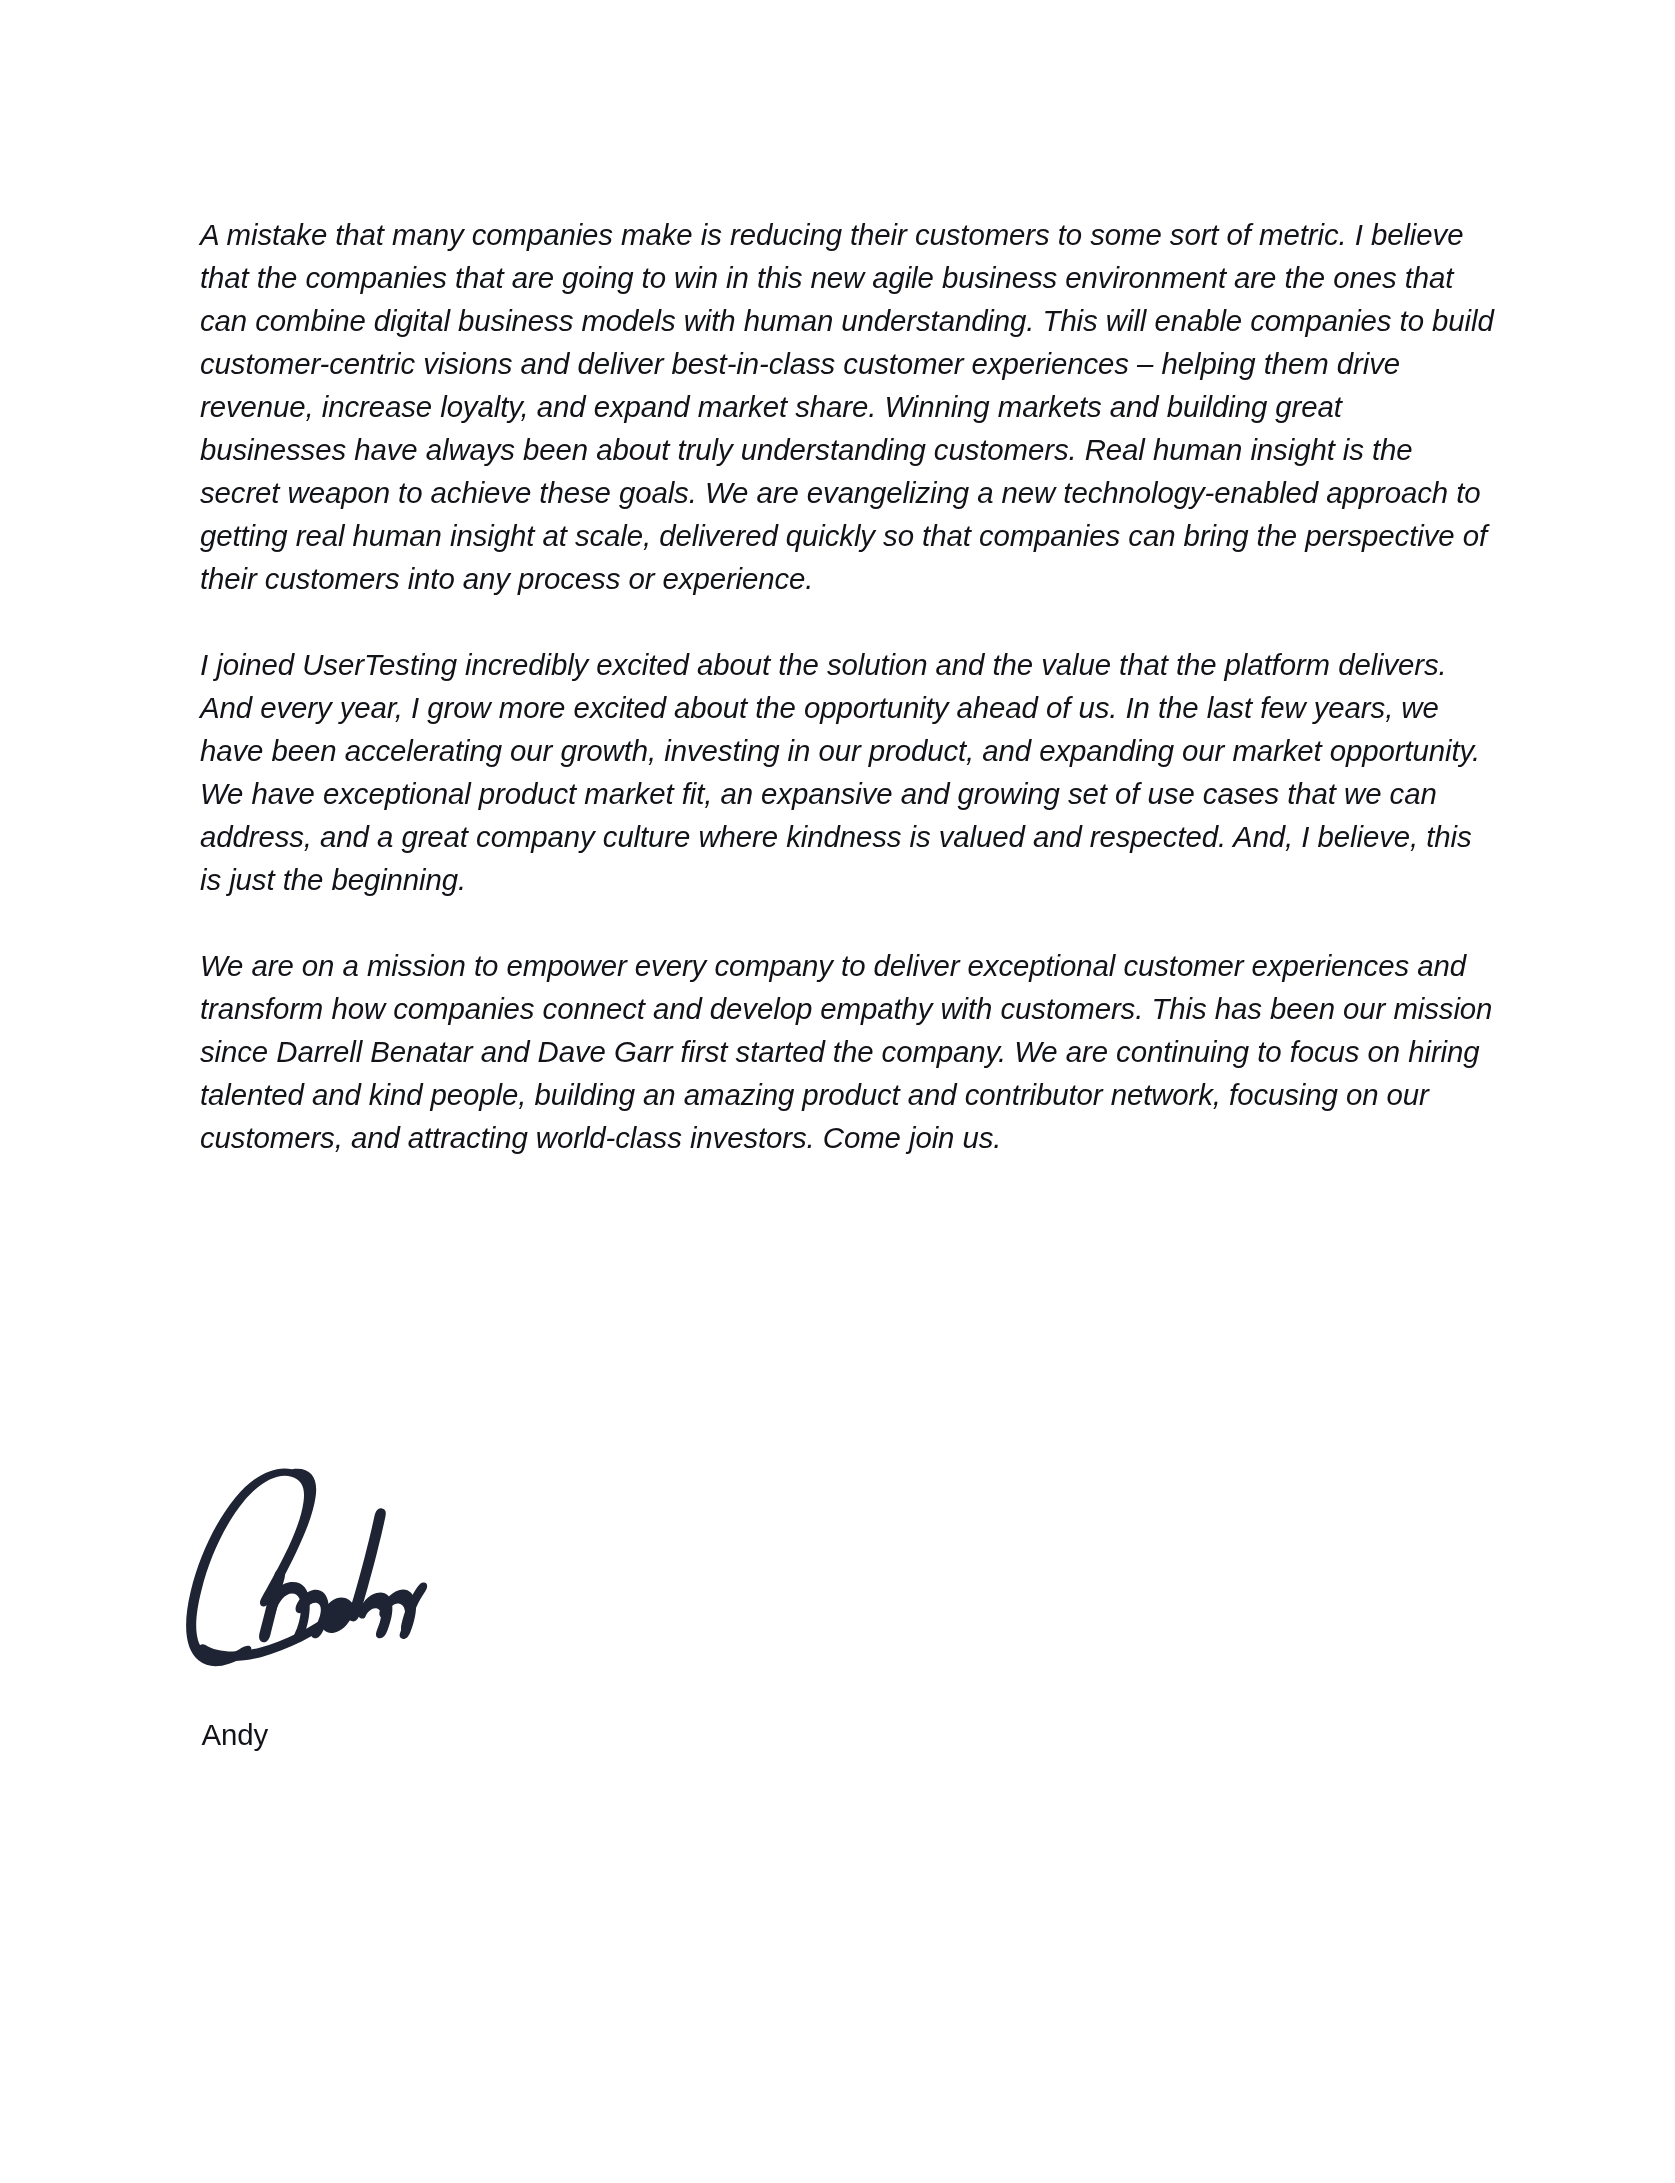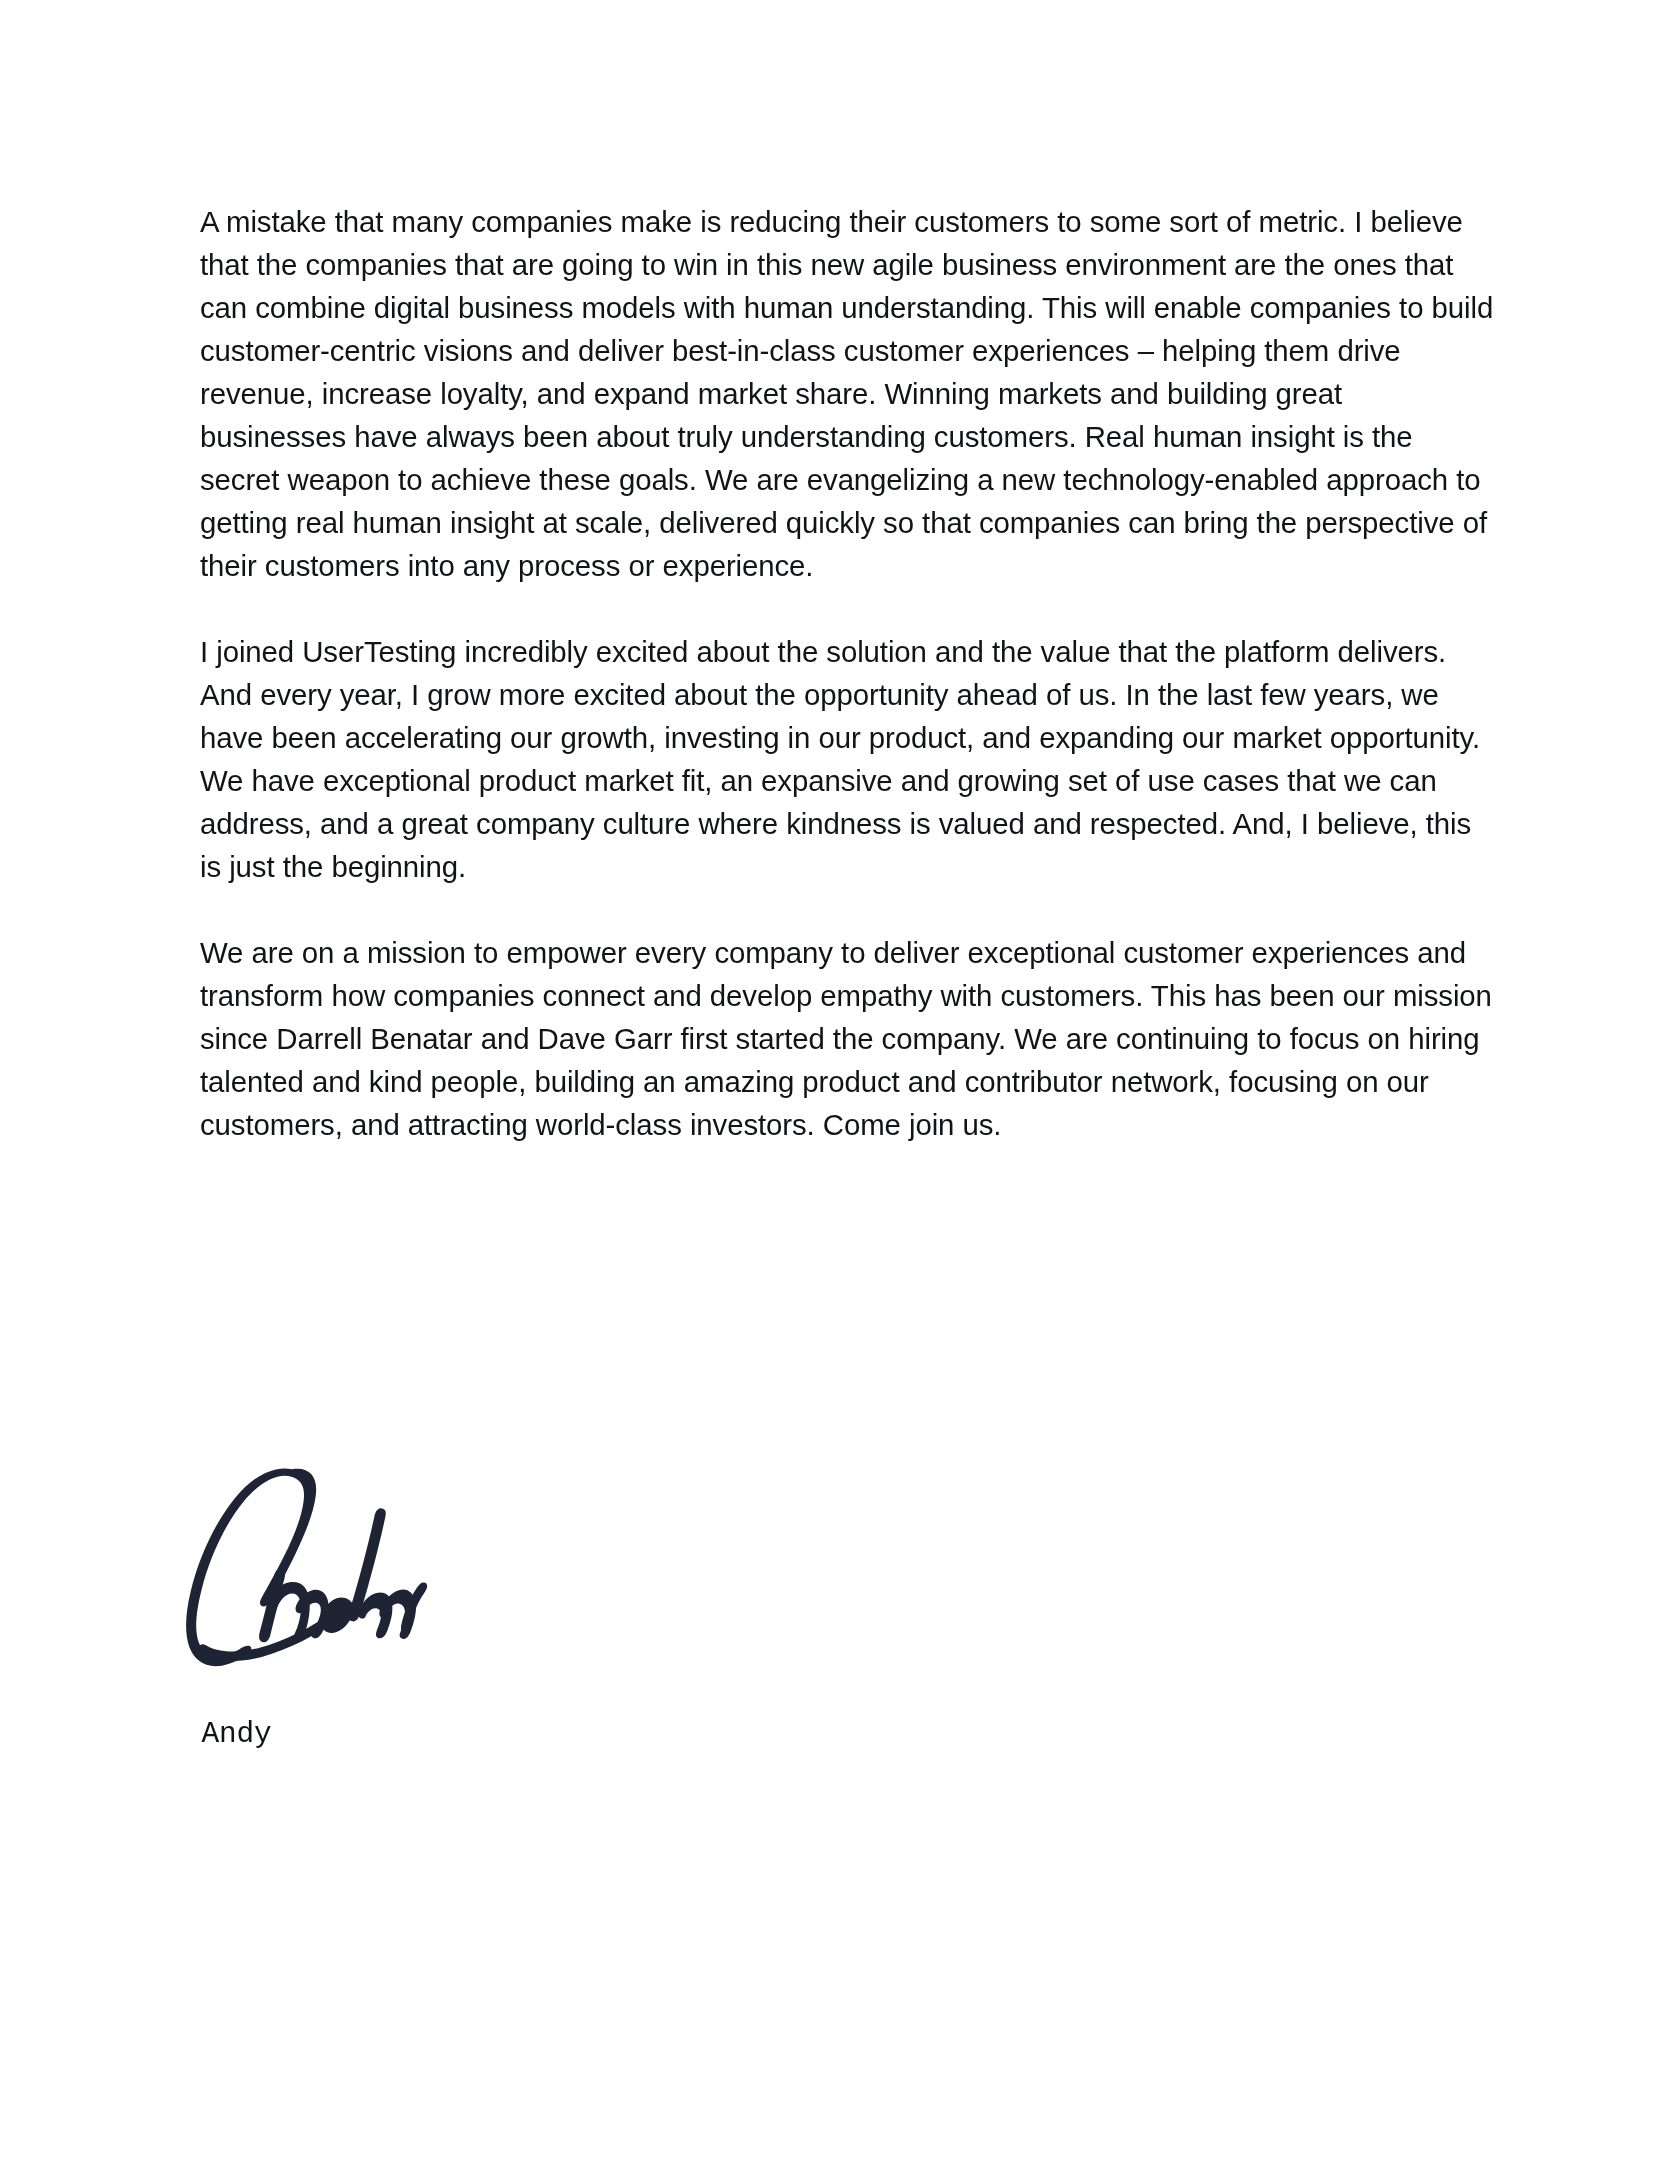--- a/index.html
+++ b/index.html
@@ -23,23 +23,24 @@
     top: 200px;
     width: 1296px;
   }
 
   .paragraph {
     font-family: "Liberation Sans", "DejaVu Sans", sans-serif;
     font-size: 29.4px;
     line-height: 43px;
     color: #111318;
     letter-spacing: -0.1px;
-    margin: 0 0 43px 0;
+    margin: 13px 0 43px 0;
     text-align: left;
     word-spacing: 0.1px;
+    font-style: italic;
     -webkit-font-smoothing: antialiased;
   }
 
   .paragraph:last-of-type {
     margin-bottom: 0;
   }
 
   .signature-block {
     position: absolute;
     left: 173px;
@@ -57,21 +58,21 @@
     display: block;
     width: 284px;
     height: 223px;
     overflow: visible;
   }
 
   .signoff-name {
     position: absolute;
     left: 28.4px;
     top: 267px;
-    font-family: Liberation Mono, monospace;
+    font-family: Liberation Sans, sans-serif;
     font-size: 29.4px;
     line-height: 38px;
     color: #111318;
     letter-spacing: -0.1px;
     white-space: nowrap;
   }
 </style>
 </head>
 <body>
 

